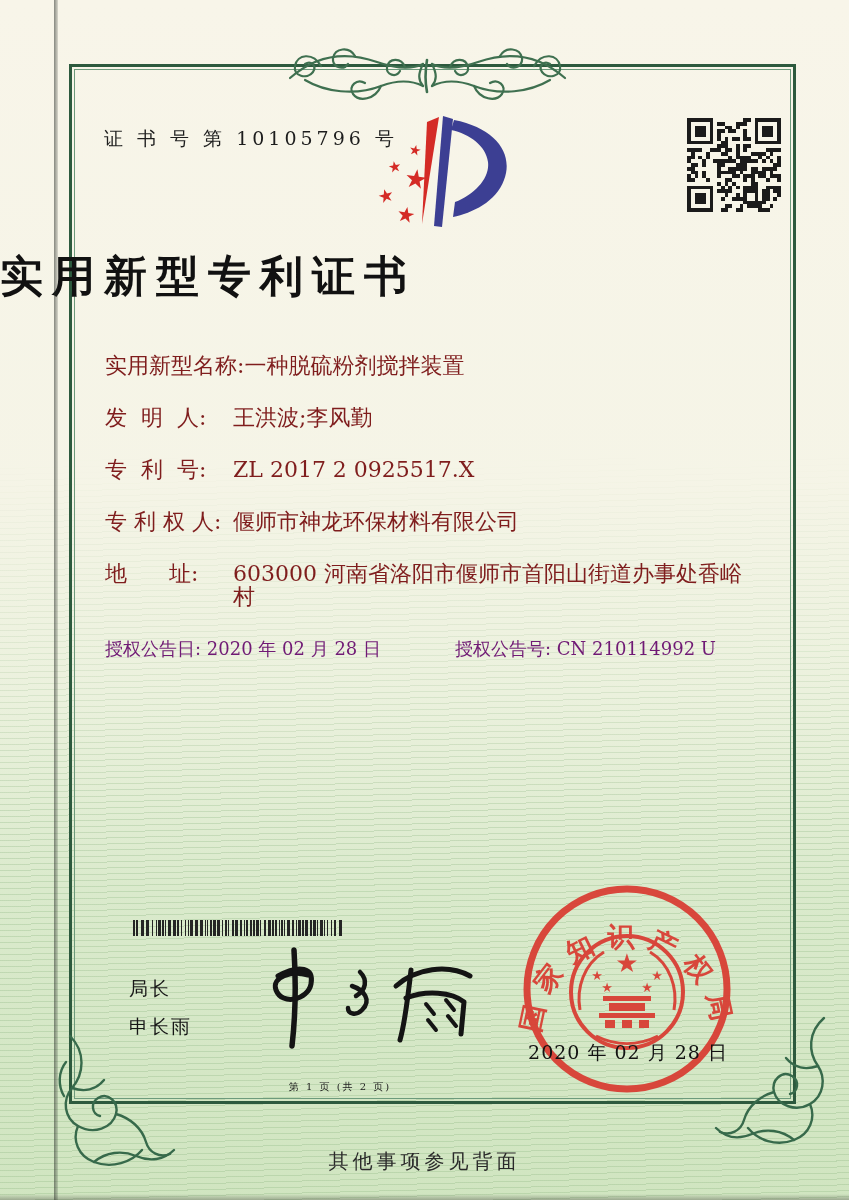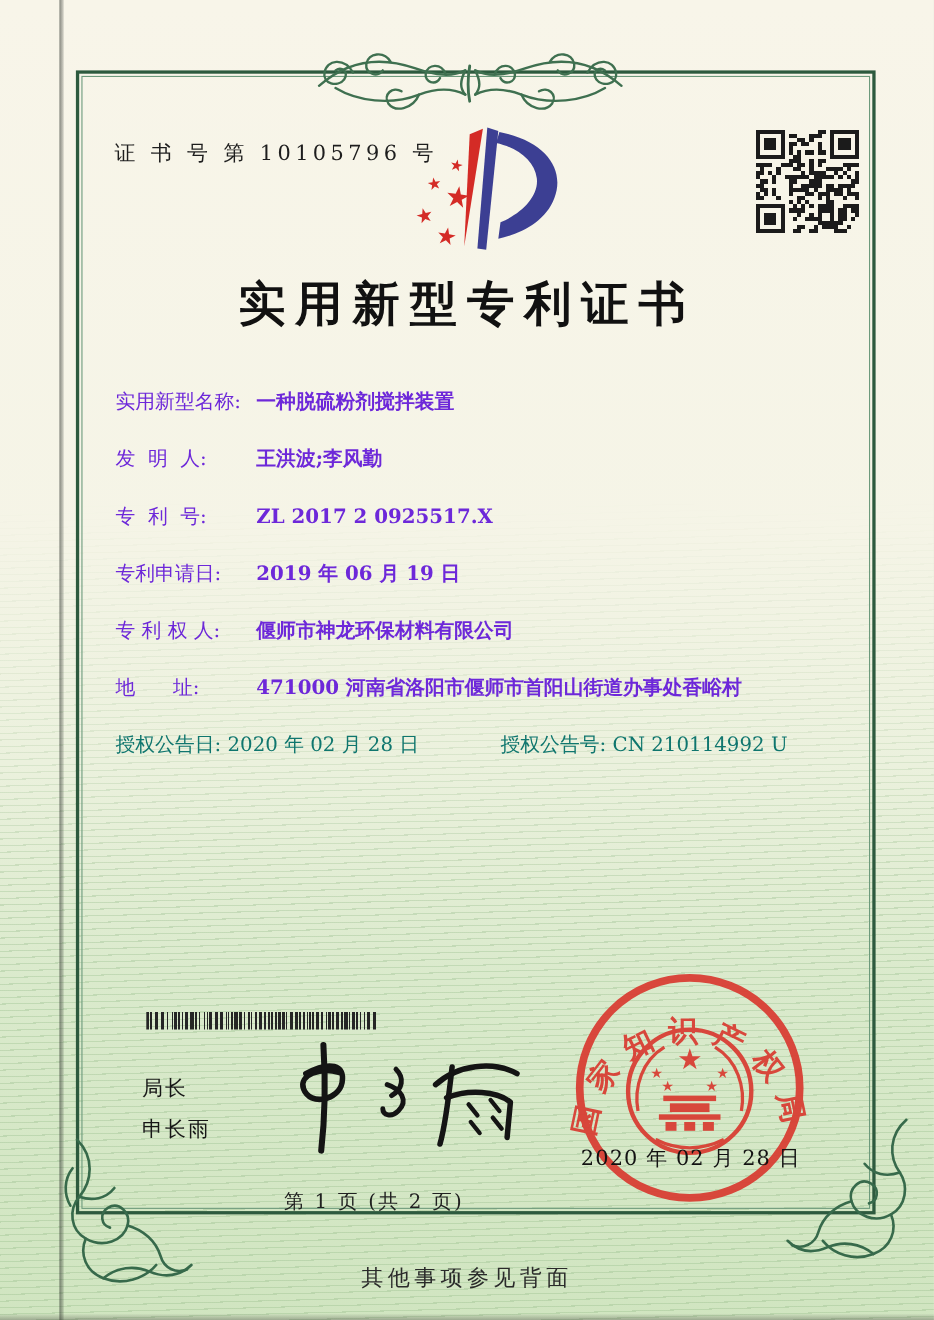--- a/index.html
+++ b/index.html
@@ -52,29 +52,29 @@
 
   .cert-no {
     position:absolute; left:104px; top:126px;
     font-size:19px; letter-spacing:4px; color:#1d1d1d;
   }
   .logo { position:absolute; left:358px; top:110px; width:165px; height:128px; }
   .qr   { position:absolute; left:687px; top:118px; width:94px; height:94px; }
 
   .doc-title {
     position:absolute; left:0; top:248px; width:849px;
-    text-align:center; font-size:43px; font-weight:bold;
+    font-size:43px; font-weight:bold;
     letter-spacing:9px; color:#111;
   }
 
   .fields { position:absolute; left:105px; top:354px; width:648px; }
-  .field-row { display:flex; margin-bottom:29px; font-size:18px; color:#6d28d9; line-height:23px; }
+  .field-row { display:flex; margin-bottom:29px; font-size:22px; color:#7f1d1d; line-height:23px; }
   .field-label { flex:0 0 128px; white-space:pre; }
-  .field-value { flex:1; white-space:pre-wrap;font-weight:bold; }
-  .grant-row { display:flex; font-size:18px; color:#0f766e; line-height:23px;align-items:center; }
+  .field-value { flex:1; white-space:pre-wrap; }
+  .grant-row { display:flex; font-size:18px; color:#701a75; line-height:23px;align-items:center; }
   .grant-left  { flex:0 0 350px; white-space:pre; }
   .grant-right { flex:1; white-space:pre; }
 
   .paragraphs {
     position:absolute; left:104px; top:702px; width:650px;
     font-size:18px; line-height:29px; color:#1b1b1b;
     text-align:justify;
   }
   .paragraphs p { text-indent:2em; }
 
@@ -86,21 +86,21 @@
 
   .seal { position:absolute; left:518px; top:880px; width:218px; height:218px; opacity:0.92; }
   .seal-date {
     position:absolute; left:508px; top:1040px; width:240px;
     text-align:center; font-size:19px; color:#121212; letter-spacing:1px;
     z-index:4; white-space:pre;
   }
 
   .page-info {
     position:absolute; left:0; top:1080px; width:680px;
-    text-align:center; font-size:18px; color:#202020; letter-spacing:2px;
+    text-align:center; font-size:10px; color:#202020; letter-spacing:2px;
   }
   .back-note {
     position:absolute; left:0; top:1148px; width:849px;
     text-align:center; font-size:20px; color:#2a2a2a; letter-spacing:4px;
   }
 </style>
 </head>
 <body>
 
 <div class="page">
@@ -390,30 +390,26 @@
       </div>
       <div class="field-row">
         <span class="field-label">发  明  人:</span>
         <span class="field-value">王洪波;李风勤</span>
       </div>
       <div class="field-row">
         <span class="field-label">专  利  号:</span>
         <span class="field-value">ZL 2017 2 0925517.X</span>
       </div>
       <div class="field-row">
-        <span class="field-label">专利申请日:</span>
-        <span class="field-value">2019 年 06 月 19 日</span>
-      </div>
-      <div class="field-row">
         <span class="field-label">专 利 权 人:</span>
         <span class="field-value">偃师市神龙环保材料有限公司</span>
       </div>
       <div class="field-row">
         <span class="field-label">地      址:</span>
-        <span class="field-value">471000 河南省洛阳市偃师市首阳山街道办事处香峪村</span>
+        <span class="field-value">603000 河南省洛阳市偃师市首阳山街道办事处香峪村</span>
       </div>
       <div class="grant-row">
         <span class="grant-left"><span>授权公告日: </span><span>2020 年 02 月 28 日</span></span>
         <span class="grant-right"><span>授权公告号: </span><span>CN 210114992 U</span></span>
       </div>
     </div>
 
 
     <svg class="barcode" id="barcode-svg" viewBox="0 0 214 16" preserveAspectRatio="none" shape-rendering="crispEdges">
         <rect x="0" y="0" width="2" height="16" fill="#252525"></rect>

